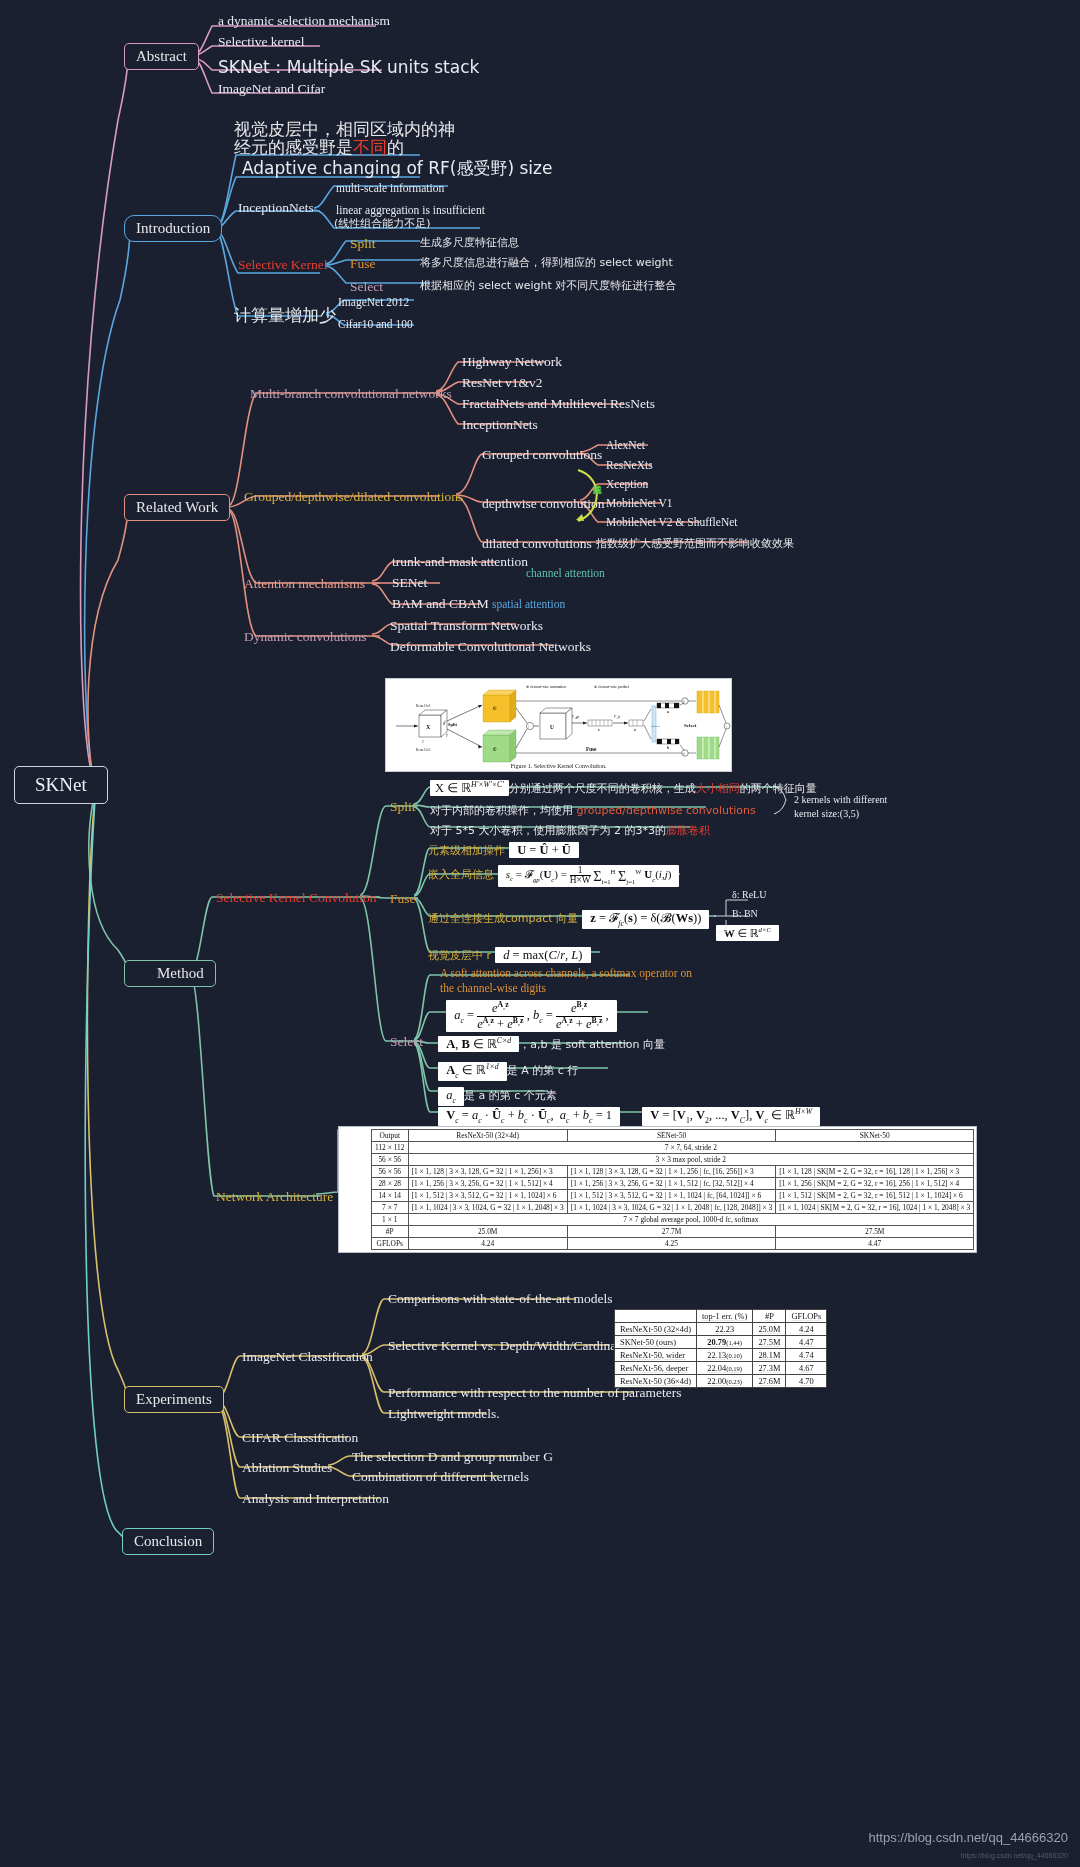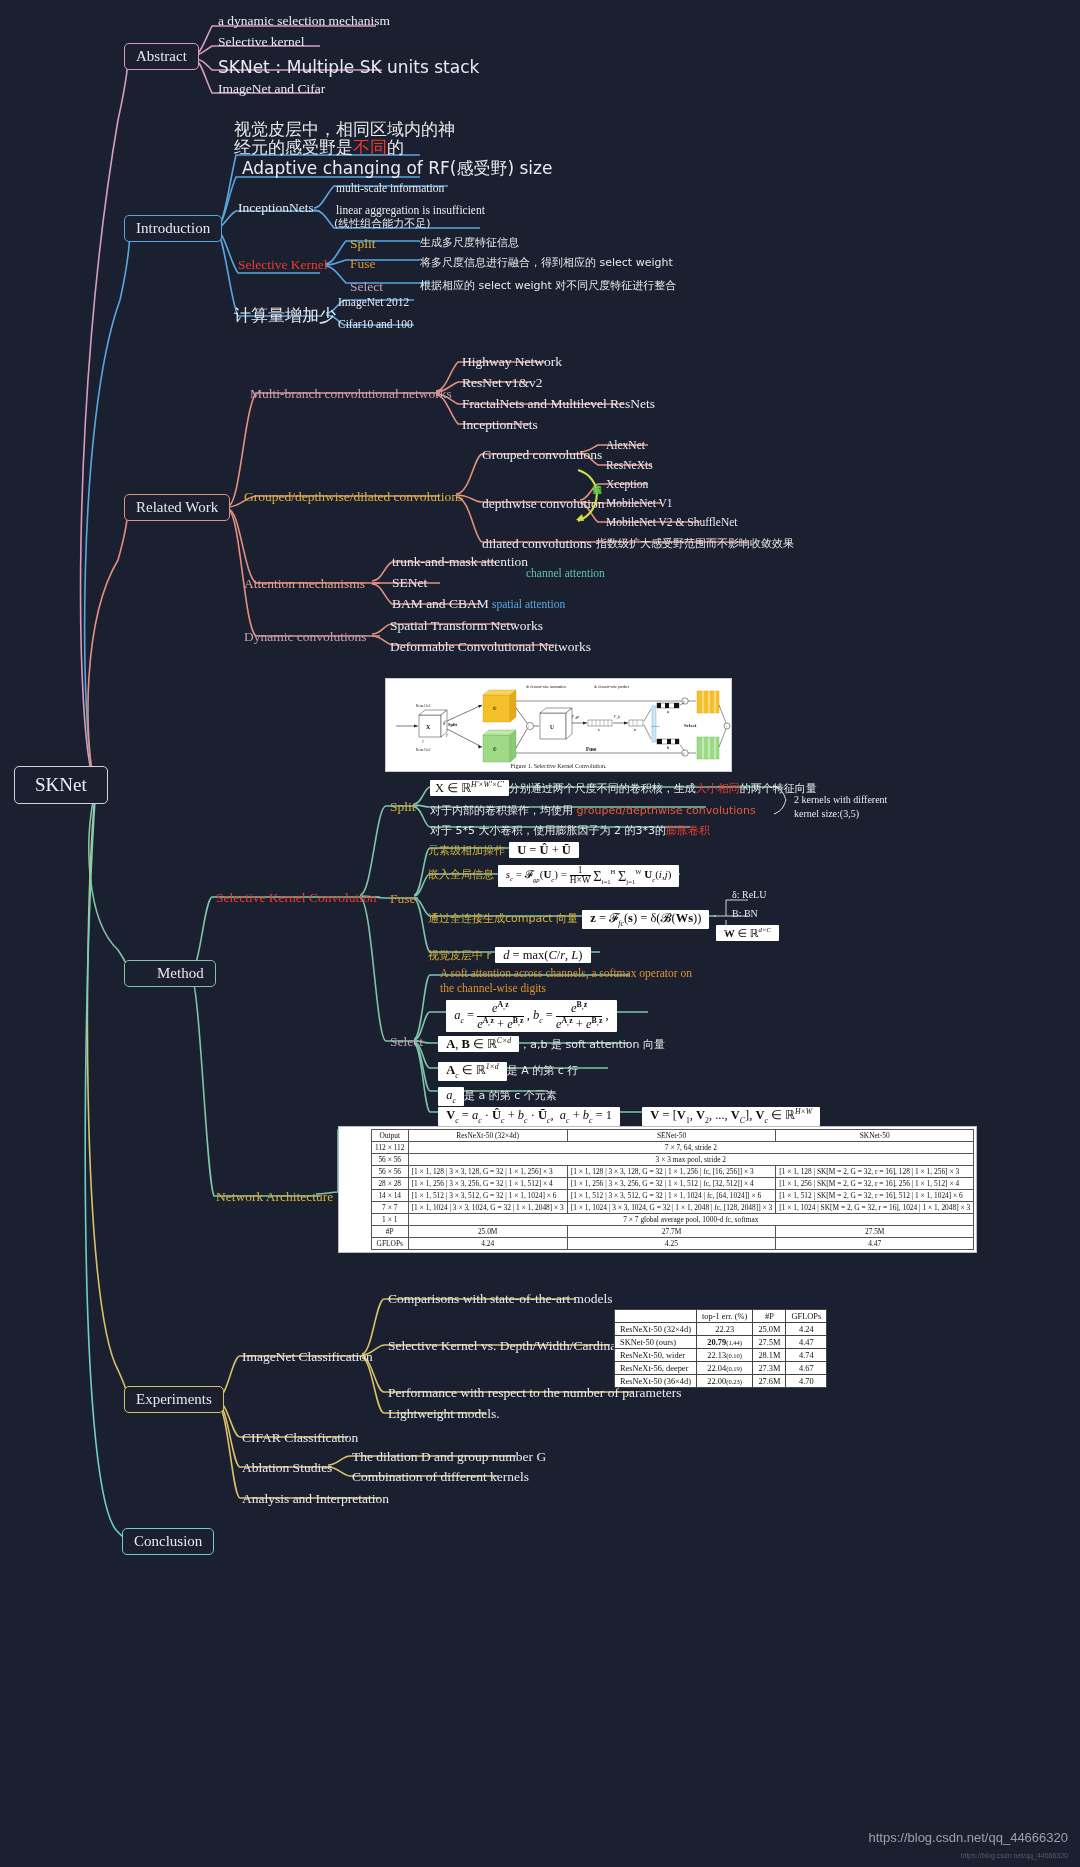--- a/index.html
+++ b/index.html
@@ -174,21 +174,21 @@
   </div>
 
   <div class="node lvl1 b-pink" style="left:124px; top:43px;">
     <span>Abstract</span>
   </div>
   <div class="node leaf" style="left:216px; top:13px;"><span>a dynamic selection mechanism</span></div>
   <div class="node leaf" style="left:216px; top:34px;"><span>Selective kernel</span></div>
   <div class="node leaf cn" style="left:216px; top:58px;"><span>SKNet：Multiple SK units stack</span></div>
   <div class="node leaf" style="left:216px; top:81px;"><span>ImageNet and Cifar</span></div>
 
-  <div class="node lvl1 b-blue" style="left:124px; top:215px;">
+  <div class="node lvl1 b-blue" style="left:124px; top:215px;border-radius:10px;">
     <span>Introduction</span>
   </div>
   <div class="node cn" style="left:234px; top:120px;"><span>视觉皮层中，相同区域内的神</span></div>
   <div class="node cn" style="left:234px; top:138px;">
     <span>经元的感受野是</span><span class="red">不同</span><span>的</span>
   </div>
   <div class="node leaf cn" style="left:240px; top:159px;"><span>Adaptive changing of RF(感受野) size</span></div>
 
   <div class="node leaf" style="left:236px; top:200px;"><span>InceptionNets</span></div>
   <div class="node leaf sm" style="left:334px; top:182px;"><span>multi-scale information</span></div>
@@ -510,25 +510,25 @@
     <span>Experiments</span>
   </div>
   <div class="node leaf" style="left:240px; top:1349px;"><span>ImageNet Classification</span></div>
   <div class="node leaf" style="left:386px; top:1291px;"><span>Comparisons with state-of-the-art models</span></div>
   <div class="node leaf" style="left:386px; top:1338px;"><span>Selective Kernel vs. Depth/Width/Cardinality</span></div>
   <div class="node leaf" style="left:386px; top:1385px;"><span>Performance with respect to the number of parameters</span></div>
   <div class="node leaf" style="left:386px; top:1406px;"><span>Lightweight models.</span></div>
 
   <div class="node leaf" style="left:240px; top:1430px;"><span>CIFAR Classification</span></div>
   <div class="node leaf" style="left:240px; top:1460px;"><span>Ablation Studies</span></div>
-  <div class="node leaf" style="left:350px; top:1449px;"><span>The dilation D and group number G</span></div>
+  <div class="node leaf" style="left:350px; top:1449px;"><span>The selection D and group number G</span></div>
   <div class="node leaf" style="left:350px; top:1469px;"><span>Combination of different kernels</span></div>
   <div class="node leaf" style="left:240px; top:1491px;"><span>Analysis and Interpretation</span></div>
 
-  <div style="position:absolute;left:614px;top:1309px;">
+  <div style="position:absolute;left:614px;top:1309px;text-decoration:underline;">
     <table class="res">
       <tbody>
           <tr>
         <th></th>
         <th>top-1 err. (%)</th>
         <th>#P</th>
         <th>GFLOPs</th>
       </tr>
       <tr>
         <td class="l">ResNeXt-50 (32×4d)</td>

